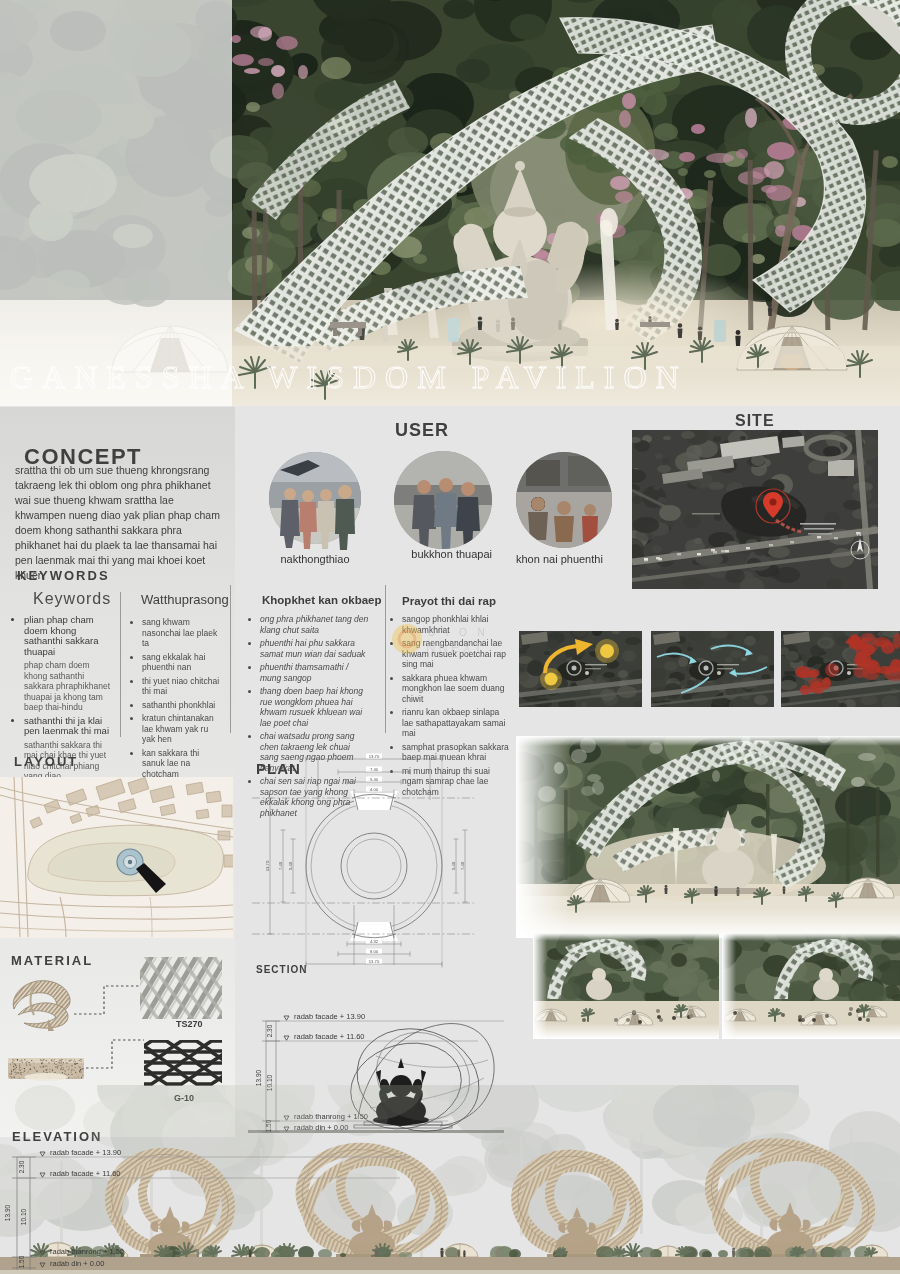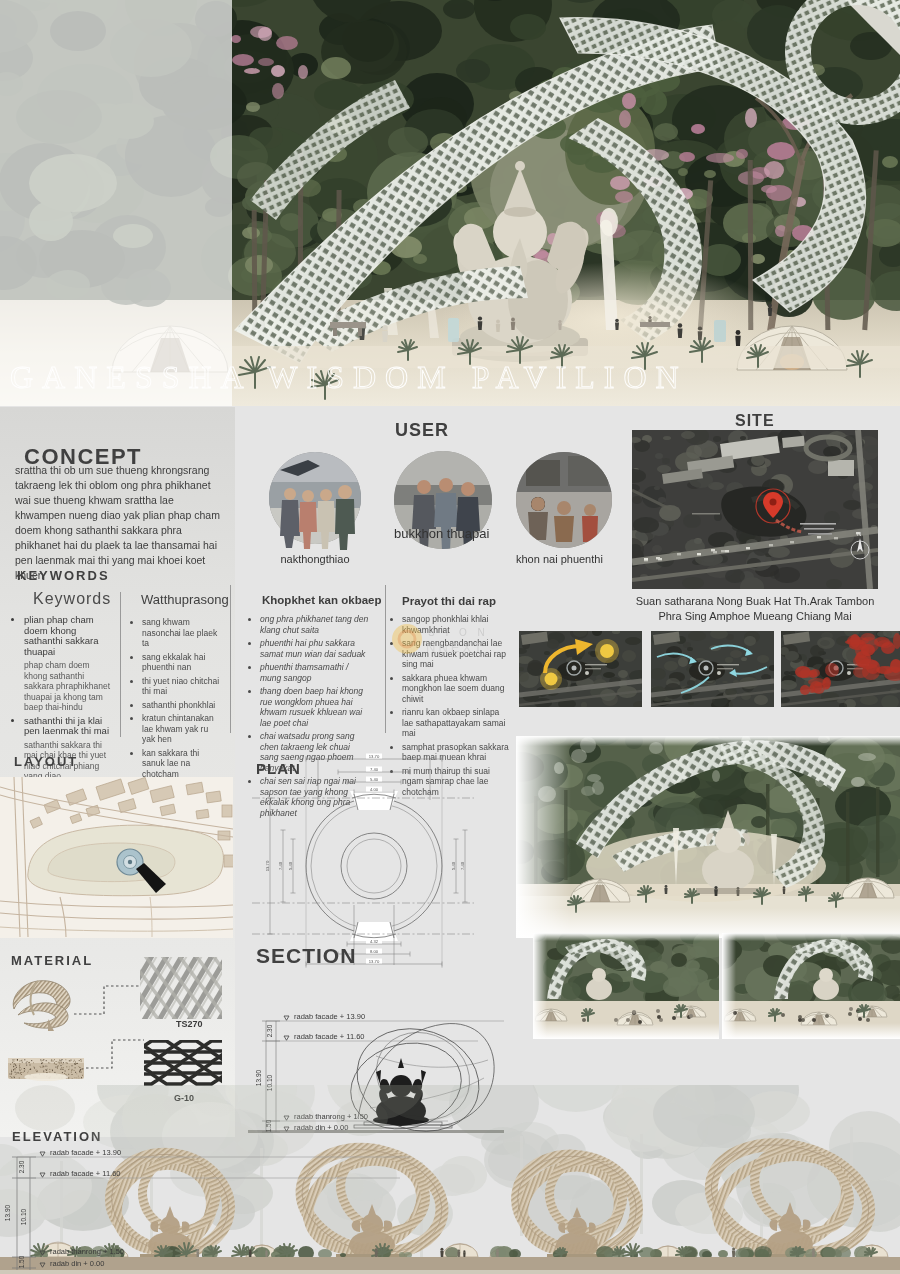--- a/index.html
+++ b/index.html
@@ -700,21 +700,21 @@
 <circle cx="30" cy="36" r="7" fill="#b98d72"></circle>
           <path d="M20,44 L40,44 L42,78 L35,78 L34,100 L26,100 L25,78 L18,78 Z" fill="#55585e"></path>
 <circle cx="52" cy="34" r="7" fill="#b98d72"></circle>
           <path d="M42,42 L62,42 L64,76 L57,76 L56,100 L48,100 L47,76 L40,76 Z" fill="#707a84"></path>
 <circle cx="74" cy="38" r="7" fill="#b98d72"></circle>
           <path d="M64,46 L84,46 L86,80 L79,80 L78,100 L70,100 L69,80 L62,80 Z" fill="#3f444c"></path>
 </g>
 </svg>
 </div>
 
-<div class="abs" style="left:394px;top:526px;width:98px;text-align:left;font-size:13px;color:#333;">bukkhon thuapai</div>
+<div class="abs" style="left:394px;top:548px;width:98px;text-align:right;font-size:11px;color:#333;">bukkhon thuapai</div>
 
 <div class="abs" style="left:516px;top:452px;">
 <svg width="96" height="100" viewBox="0 0 96 100">
 <defs>
           <clipPath id="c3">
             <circle cx="48" cy="48" r="48"></circle>
           </clipPath>
         </defs>
 <g clip-path="url(#c3)">
 <rect width="96" height="96" fill="#8a8a88"></rect>
@@ -907,21 +907,20 @@
           <rect x="172" y="98" width="30" height="1.6" fill="#bbbbbb" opacity="0.8"></rect>
           <rect x="176" y="103" width="24" height="1.6" fill="#aaaaaa" opacity="0.8"></rect>
 <rect x="60" y="83" width="28" height="1.5" fill="#999990" opacity="0.7"></rect>
 <circle cx="228" cy="120" r="9" fill="none" stroke="#cccccc" stroke-width="1"></circle>
           <path d="M228,108 L231,122 L228,119 L225,122 Z" fill="#e8e8e8"></path>
           <text x="225" y="106" font-size="6" fill="#ddd">N</text>
 </g>
 </svg>
 </div>
 
-<div class="abs" style="left:620px;top:594px;width:270px;text-align:center;font-size:11px;line-height:15px;color:#343434;">Suan satharana Nong Buak Hat Th.Arak Tambon<br>Phra Sing Amphoe Mueang Chiang Mai</div>
 
 <div class="abs" style="left:519px;top:631px;"><svg width="123" height="76">
         <rect width="123" height="76" fill="#3c3e3a"></rect>
         <g id="thumb1">
 <ellipse cx="56" cy="43" rx="9" ry="6" fill="#50524a" opacity="0.9420182543617035"></ellipse>
 <ellipse cx="23" cy="61" rx="6" ry="5" fill="#282a25" opacity="0.6376493824916873"></ellipse>
 <ellipse cx="37" cy="7" rx="9" ry="6" fill="#30322d" opacity="0.758463990583294"></ellipse>
 <ellipse cx="56" cy="56" rx="7" ry="4" fill="#282a25" opacity="0.8113525064681915"></ellipse>
 <ellipse cx="7" cy="14" rx="4" ry="4" fill="#30322d" opacity="0.7305173410193059"></ellipse>
 <ellipse cx="73" cy="15" rx="4" ry="3" fill="#383a34" opacity="0.8649798127561472"></ellipse>
@@ -1631,21 +1630,21 @@
 <line x1="66" y1="10" x2="66" y2="50" stroke="#777777" stroke-width="0.5" fill="none"></line>
           <line x1="178" y1="10" x2="178" y2="50" stroke="#777777" stroke-width="0.5" fill="none"></line>
 <line x1="102" y1="155" x2="102" y2="215" stroke="#777777" stroke-width="0.5" fill="none"></line>
           <line x1="142" y1="155" x2="142" y2="215" stroke="#777777" stroke-width="0.5" fill="none"></line>
 <line x1="54" y1="6" x2="54" y2="218" stroke="#777777" stroke-width="0.5" fill="none" opacity="0.55"></line>
           <line x1="190" y1="6" x2="190" y2="218" stroke="#777777" stroke-width="0.5" fill="none" opacity="0.55"></line>
 </g>
       </svg>
 </div>
 
-<div class="abs h1" style="left:256px;top:944px;font-size:21px;letter-spacing:1px;">SECTION</div>
+<div class="abs h1" style="left:256px;top:964px;font-size:10px;letter-spacing:1px;">SECTION</div>
 
 <div class="abs" style="left:248px;top:1008px;">
 <svg width="256" height="130" viewBox="0 0 256 130">
         <g id="sectiondraw">
 <line x1="18" y1="13" x2="256" y2="13" stroke="#999" stroke-width="0.6"></line>
 <line x1="18" y1="33" x2="230" y2="33" stroke="#999" stroke-width="0.6"></line>
 <line x1="18" y1="113" x2="200" y2="113" stroke="#999" stroke-width="0.6"></line>
 <rect x="0" y="122" width="256" height="3" fill="#9a9a96"></rect>
 <line x1="18" y1="13" x2="18" y2="124" stroke="#777" stroke-width="0.6"></line>
 <line x1="28" y1="13" x2="28" y2="124" stroke="#777" stroke-width="0.6"></line>

